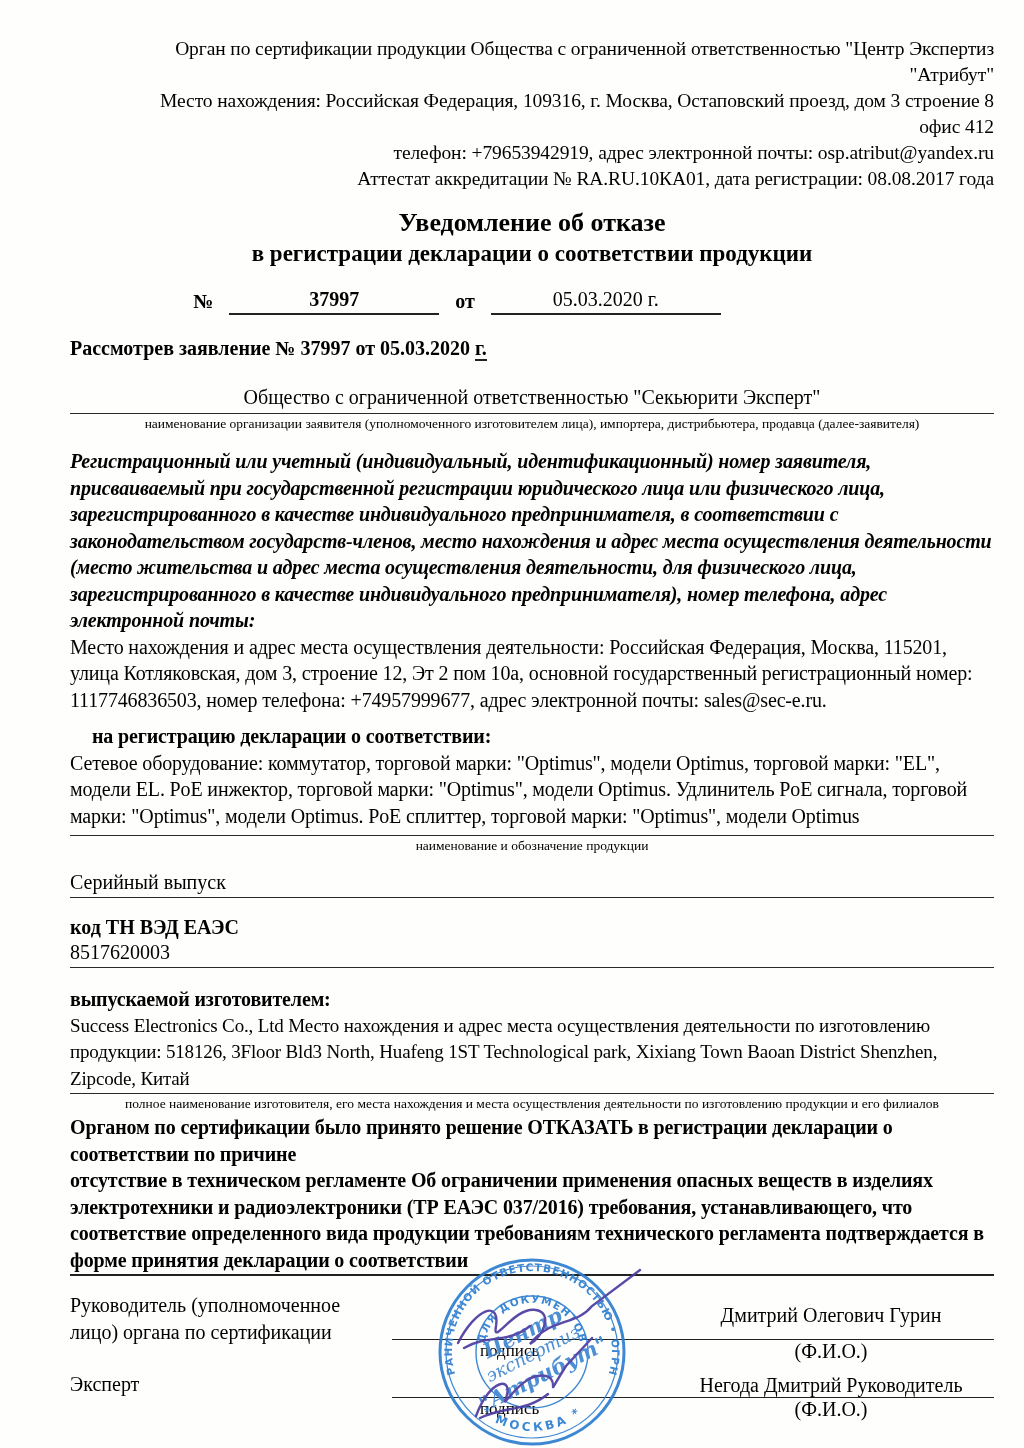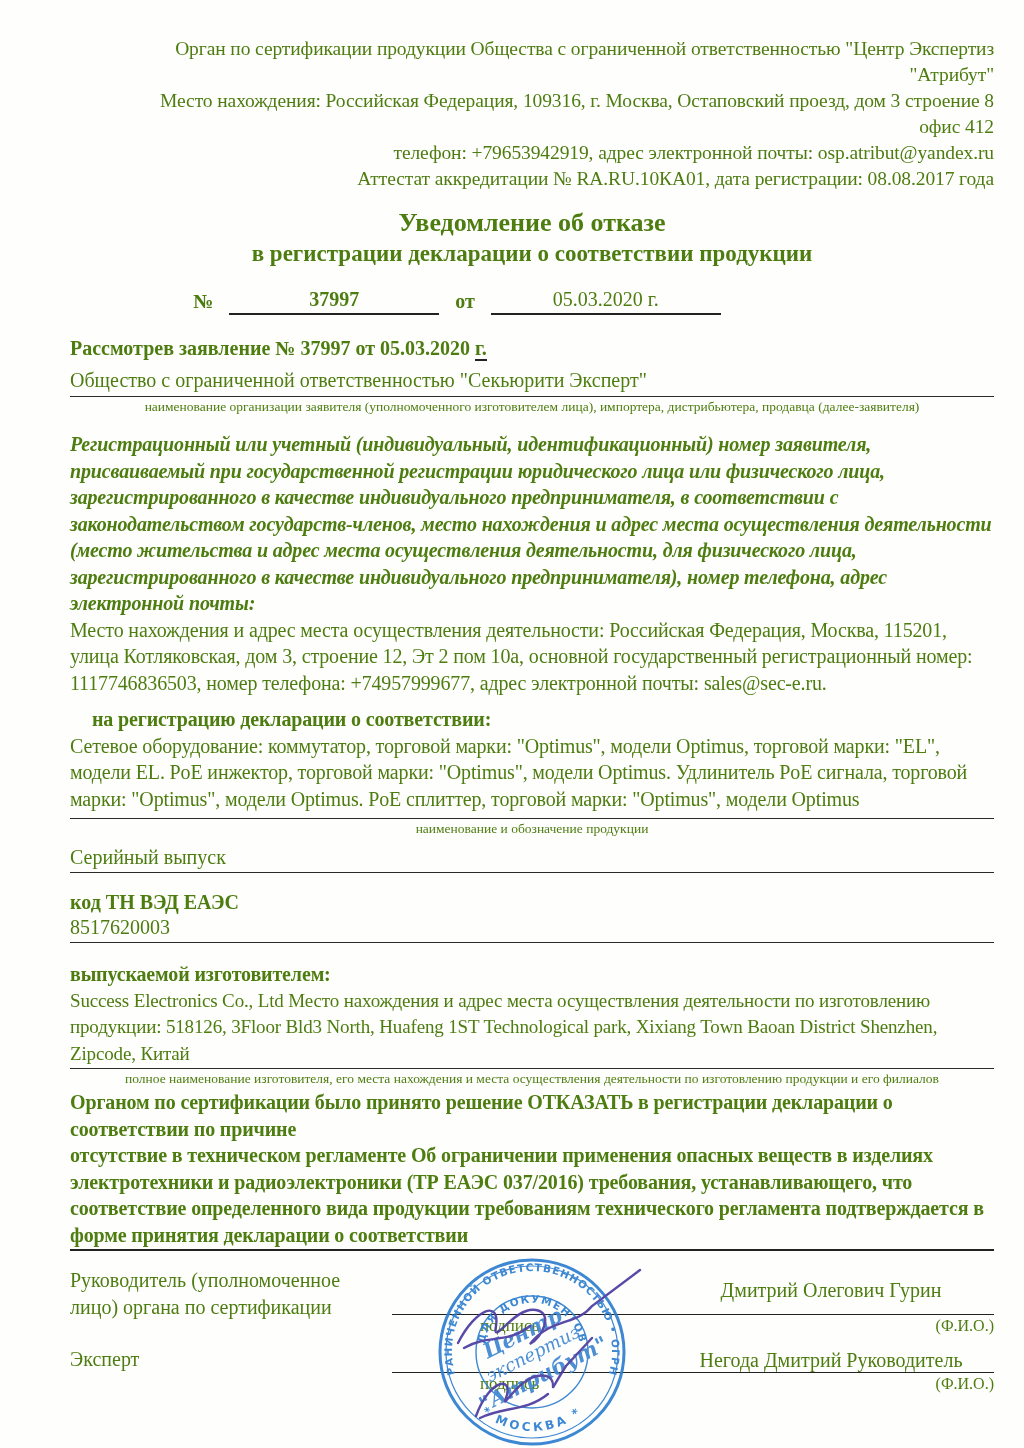--- a/index.html
+++ b/index.html
@@ -3,55 +3,55 @@
 <meta charset="utf-8">
 <style>
   html,body{margin:0;padding:0;background:#e8e8e8;}
   .page{
     position:relative;
     width:1024px;height:1448px;
     margin:0 auto;
     background:#fefefd;
     overflow:hidden;
     font-family:"Liberation Serif","DejaVu Serif",serif;
-    color:#4d7c0f;
+    color:#000000;
     box-sizing:border-box;
     padding:36px 30px 0 70px;
   }
   .hdr-line{text-align:right;font-size:19.5px;line-height:26px;letter-spacing:-0.1px;}
   .doc-title{text-align:center;font-weight:bold;font-size:26px;line-height:30px;margin-top:16px;}
   .doc-subtitle{text-align:center;font-weight:bold;font-size:23px;line-height:25px;margin-top:3px;}
   .number-row{margin-top:22px;display:flex;align-items:flex-end;justify-content:center;gap:16px;font-size:20px;padding-right:150px;}
   .number-row .lbl{font-weight:bold;padding-bottom:2px;}
   .blank{display:inline-block;border-bottom:2px solid #222;text-align:center;padding-bottom:2px;}
   .blank.num{width:210px;font-weight:bold;}
   .blank.date{width:230px;}
   .reviewed{font-weight:bold;font-size:20px;line-height:26px;margin-top:20px;}
   .u{border-bottom:2px solid #222;}
-  .company-line{margin-top:7px;font-size:20px;line-height:25px;border-bottom:1.8px solid #2a2a2a;padding-bottom:3px;}
+  .company-line{margin-top:24px;text-align:center;font-size:20px;line-height:25px;border-bottom:1.8px solid #2a2a2a;padding-bottom:3px;}
   .small-caption{font-size:13.5px;line-height:16px;text-align:center;margin-top:2px;}
   .para{font-size:20px;line-height:26.5px;letter-spacing:-0.15px;}
   .b{font-weight:bold;}
   .mt{margin-top:16px;font-style:italic;}
   .rule{border-bottom:1.8px solid #2a2a2a;}
-  .serial-value{font-size:20px;line-height:25px;border-bottom:1.8px solid #2a2a2a;padding-bottom:2px;margin-top:8px;}
+  .serial-value{font-size:20px;line-height:25px;border-bottom:1.8px solid #2a2a2a;padding-bottom:2px;margin-top:16px;}
   .tnved-label{font-weight:bold;font-size:20px;line-height:26px;margin-top:16px;}
   .tnved-value{font-size:20px;line-height:25px;border-bottom:1.8px solid #2a2a2a;padding-bottom:2px;}
   .manu-text{font-size:19px;line-height:26.5px;border-bottom:1.8px solid #2a2a2a;padding-bottom:1px;letter-spacing:-0.15px;}
   .reason{font-size:20px;line-height:26.5px;border-bottom:2px solid #222;padding-bottom:1px;letter-spacing:-0.15px;font-weight:bold;}
   .sig-block{margin-top:10px;}
   .sig-row{display:grid;grid-template-columns:322px 276px 1fr;column-gap:0;}
   .sig-row .cell{display:flex;flex-direction:column;justify-content:flex-end;}
   .sig-label{font-size:20px;line-height:27px;padding-bottom:16px;}
   .sig-label.single{padding-bottom:22px;}
   .sigline{border-bottom:1.8px solid #222;}
   .podpis{font-size:17px;line-height:22px;height:22px;margin-left:88px;}
   .fio-name{text-align:center;font-size:20px;line-height:24px;}
   .fio-name.gap{margin-bottom:12px;}
-  .fio-cap{text-align:right;font-size:16px;line-height:22px;height:22px;}
+  .fio-cap{text-align:center;font-size:20px;line-height:22px;height:22px;}
   .row1{height:76px;}
   .row2{height:54px;margin-top:4px;}
   .stamp-wrap{position:absolute;left:380px;top:1248px;width:310px;height:200px;pointer-events:none;opacity:0.93;}
 </style>
 </head>
 <body>
 
 <div class="page">
 
   <div>

